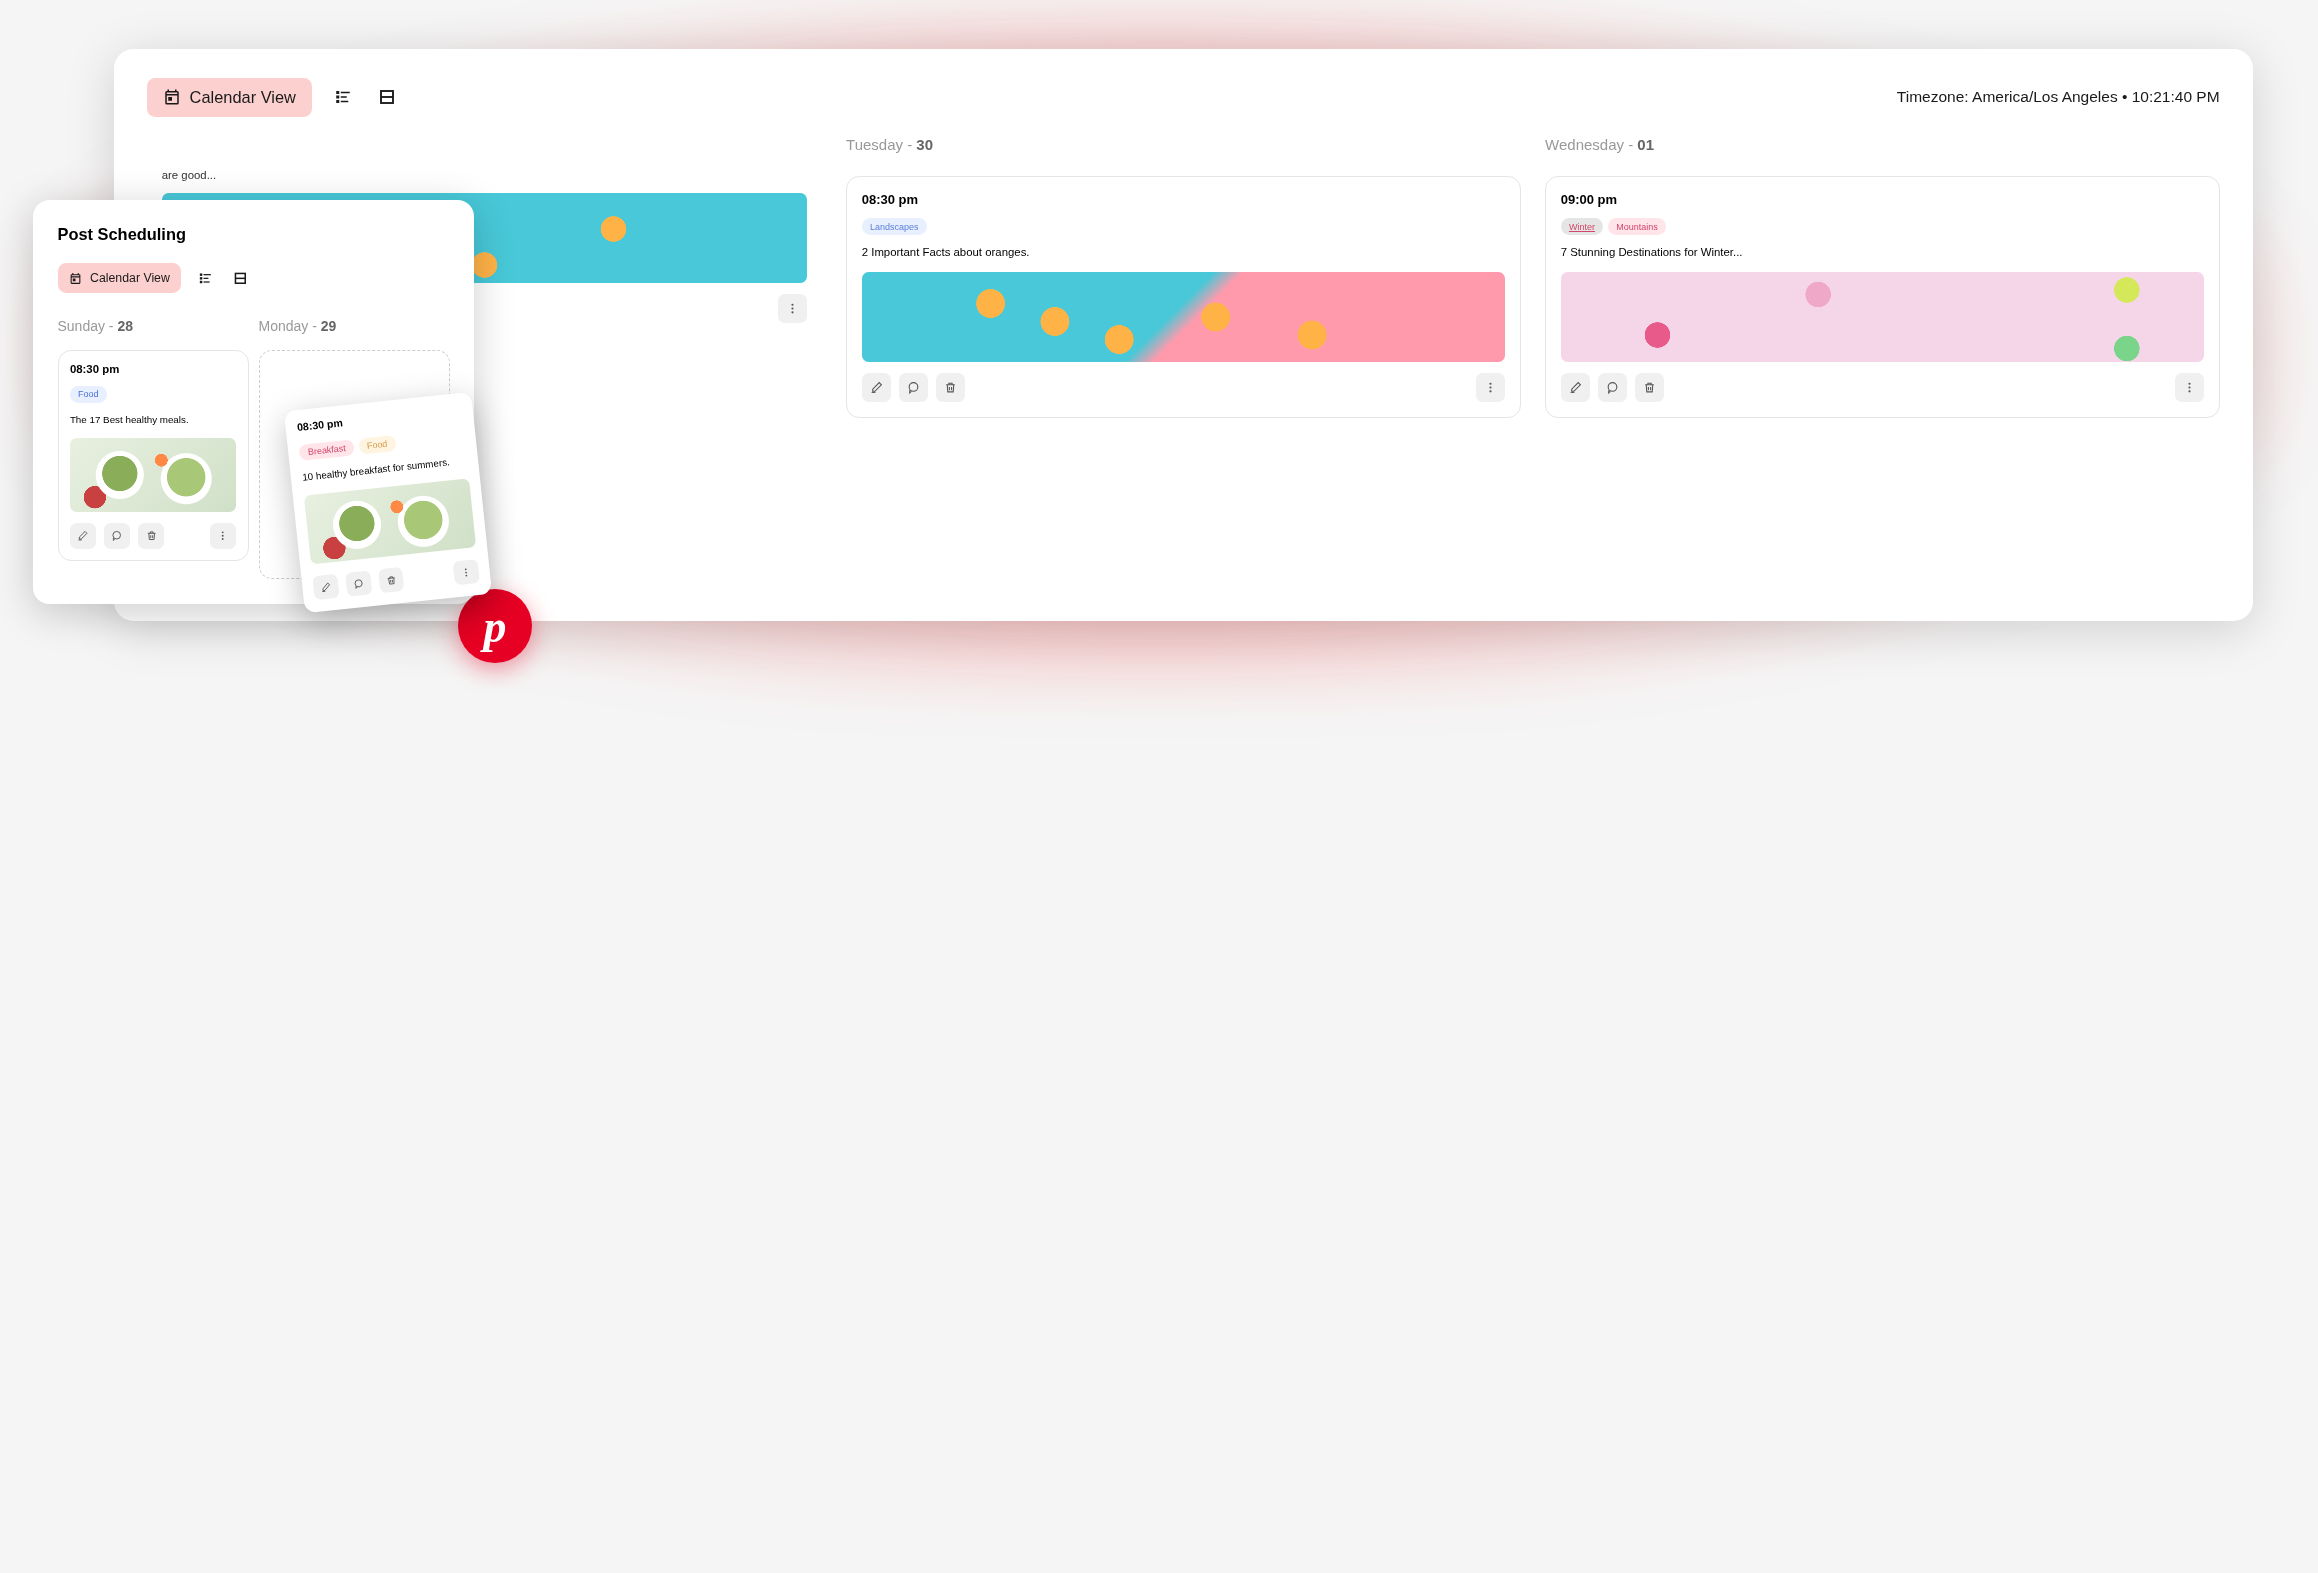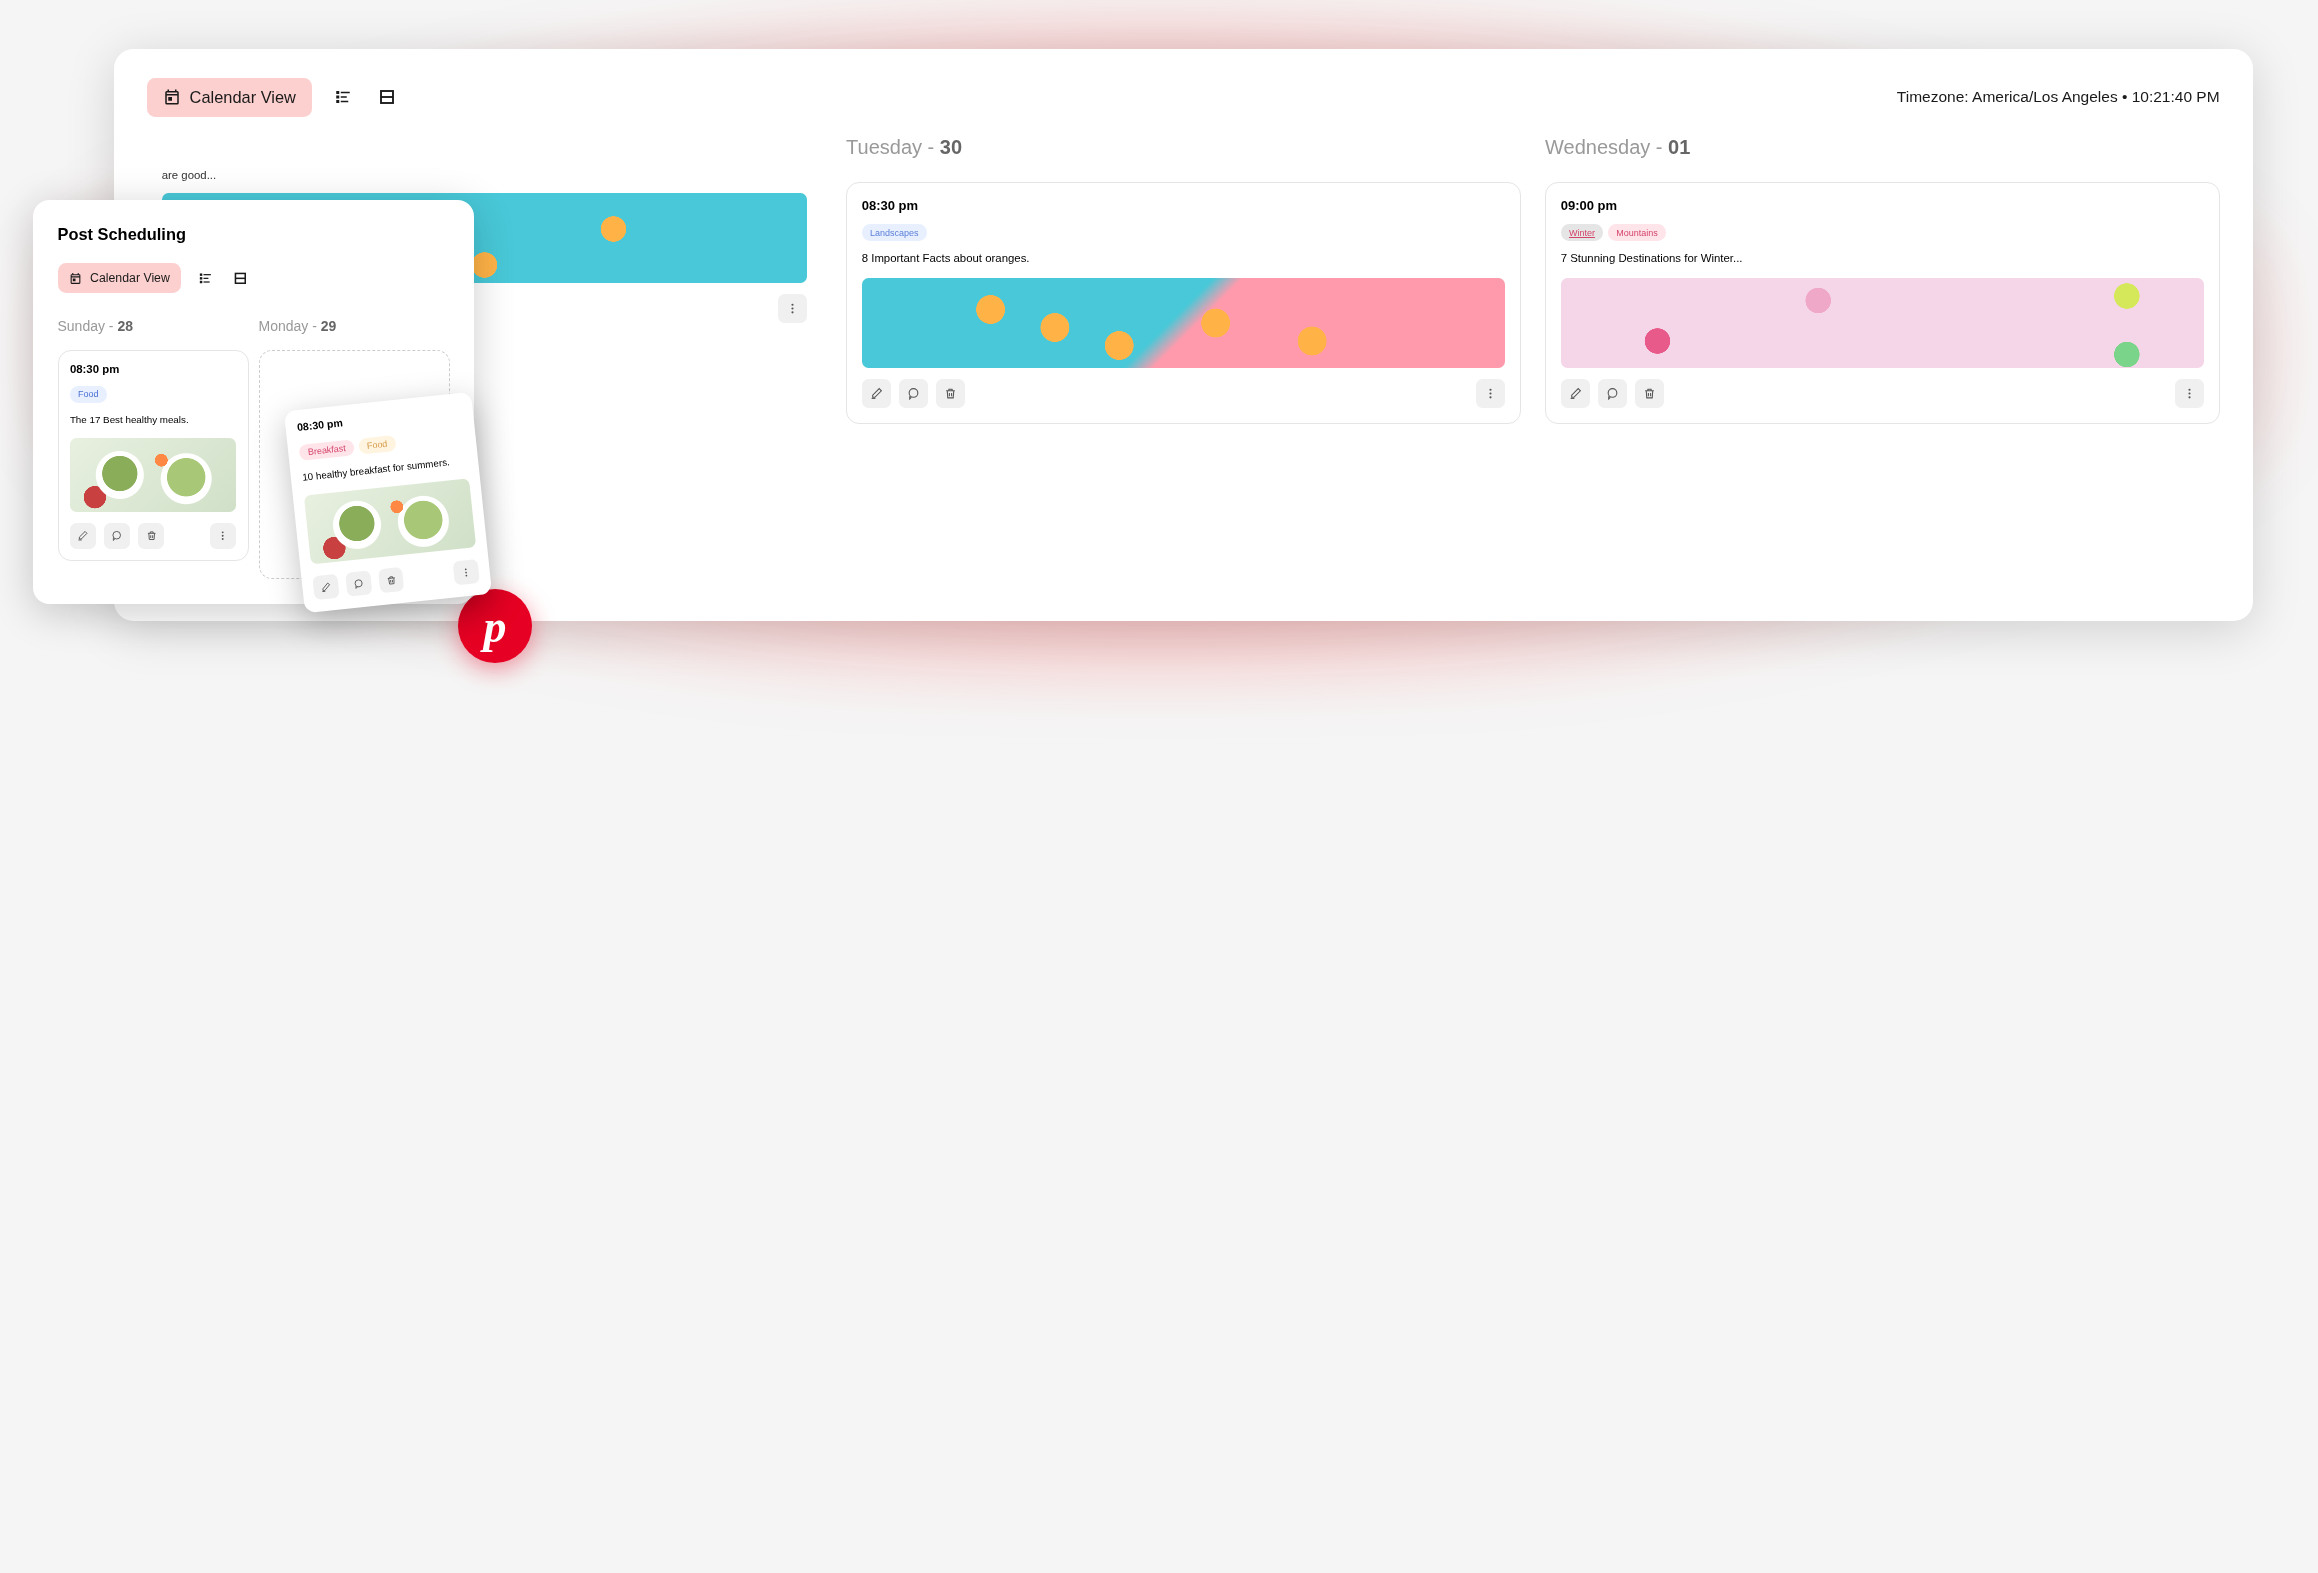--- a/index.html
+++ b/index.html
@@ -52,21 +52,21 @@
     .btn-filters {
       background: #fcd0cf; border: none; border-radius: 8.2px;
       padding: 9.8px 18px; display: flex; align-items: center; gap: 8.2px;
       font-size: 15.5px; font-weight: 500; cursor: pointer;
     }
     
     .date-range { text-align: center; font-size: 21px; font-weight: 500; margin-bottom: 33px; }
     
     .columns { display: flex; gap: 24.5px; }
     .day-col { flex: 1; }
-    .day-header { font-size: 20px; color: #999; font-weight: 400; margin-bottom: 23px; }
+    .day-header { font-size: 15px; color: #999; font-weight: 400; margin-bottom: 23px; }
     .day-header strong { color: #666; font-weight: 600; }
     
     .post-card {
       border: 0.8px solid #e5e5e5; border-radius: 13px; padding: 14.7px;
       background: #fff;
     }
     .post-time { font-weight: 700; font-size: 13px; margin-bottom: 11.4px; }
     .tags { display: flex; gap: 4.9px; margin-bottom: 9.8px; }
     .tag { font-size: 9px; padding: 3.3px 8.2px; border-radius: 8.2px; }
     .tag-food-blue { background: #e8f0ff; color: #4a6fd4; }
@@ -226,21 +226,21 @@
       </div>
     </div>
 
     <div class="day-col">
       <div class="day-header"><span>Tuesday - </span><strong>30</strong></div>
       <div class="post-card">
         <div class="post-time">08:30 pm</div>
         <div class="tags">
             <span class="tag tag-landscapes">Landscapes</span>
           </div>
-        <div class="post-title">8 Important Facts about oranges.</div>
+        <div class="post-title">2 Important Facts about oranges.</div>
         <div class="post-img img-oranges"></div>
         <div class="card-actions">
           <button class="act-btn">
               <svg width="13" height="13" viewBox="0 0 24 24" fill="none" stroke="#555" stroke-width="2">
                 <path d="M17 3l4 4-12 12H5v-4L17 3z"></path>
                 <line x1="3" y1="21" x2="10" y2="21"></line>
               </svg>
             </button>
           <button class="act-btn">
               <svg width="13" height="13" viewBox="0 0 24 24" fill="none" stroke="#555" stroke-width="2">

